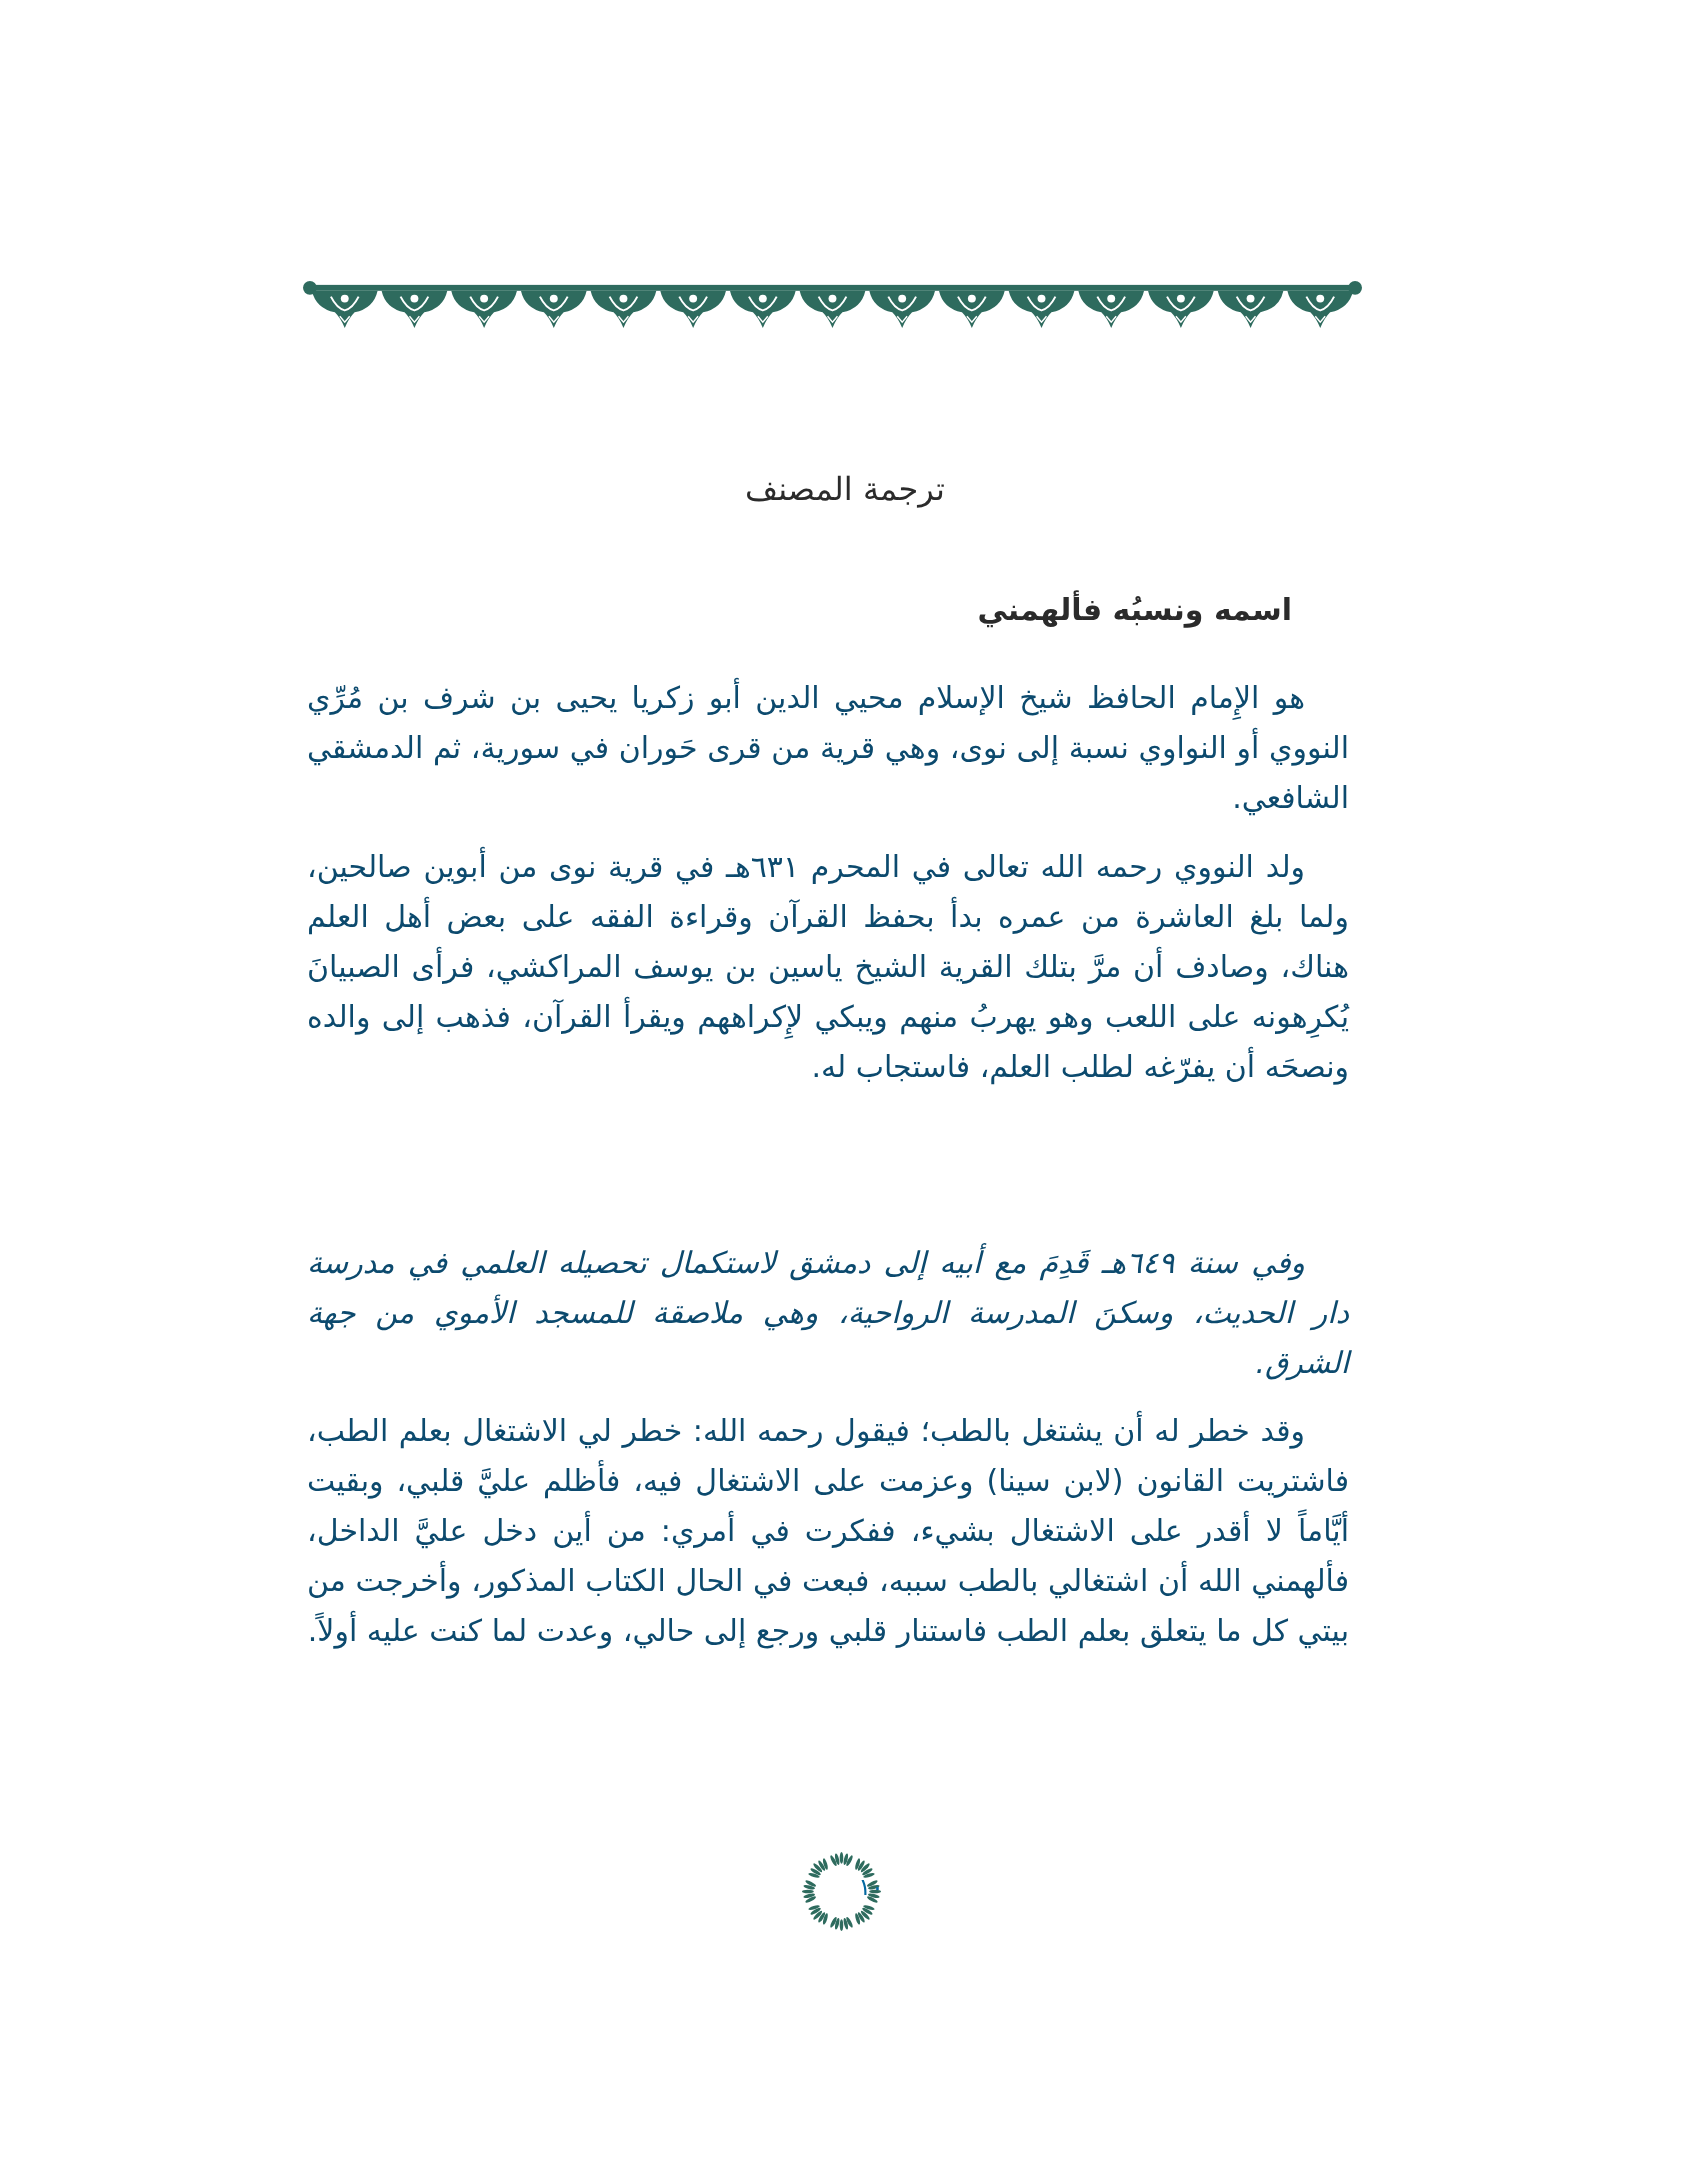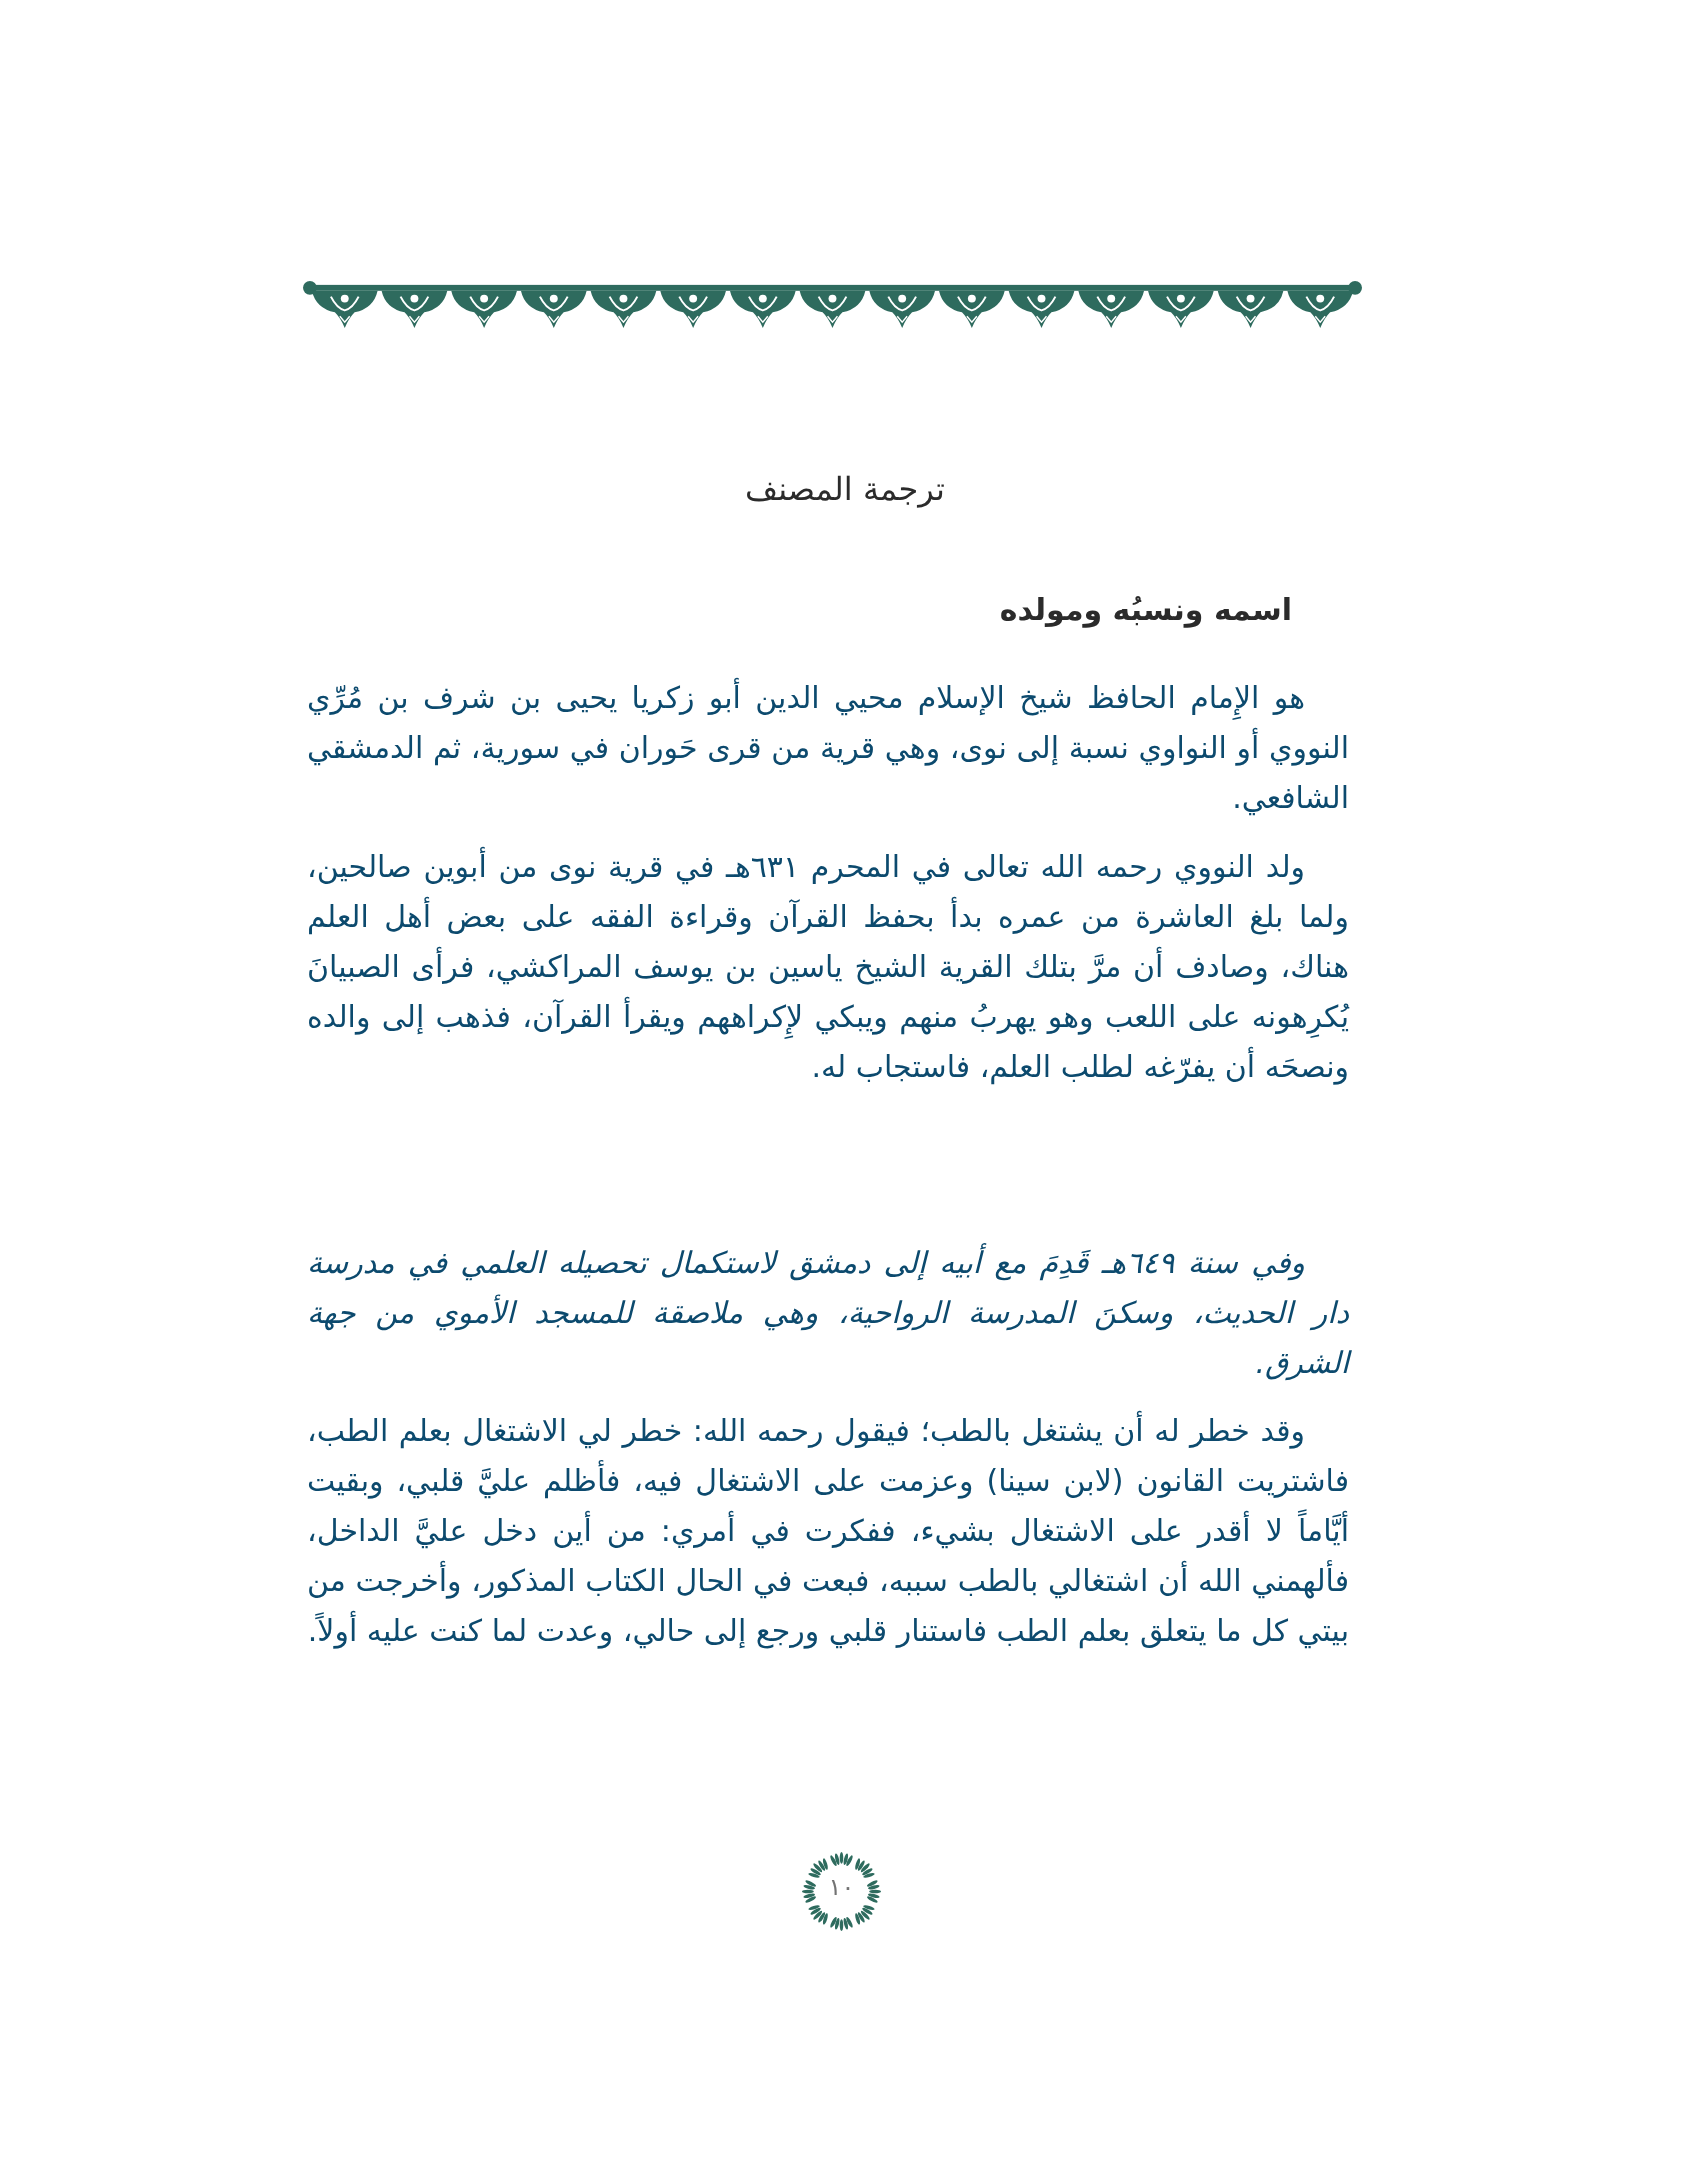--- a/index.html
+++ b/index.html
@@ -71,24 +71,24 @@
       position: absolute;
       left: 799px;
       top: 1849px;
       width: 85px;
       height: 85px;
     }
     .page-number svg { width: 100%; height: 100%; display: block; }
     .page-number .num {
       position: absolute;
       left: 0; right: 0; top: 24px;
-      text-align: center;
+      text-align: right;
       font-family: "DejaVu Sans", sans-serif;
       font-size: 24px;
-      color: #737373;
+      color: #0369a1;
       direction: rtl;
     }
   </style>
 </head>
 <body>
 
 <div class="top-border">
   <svg id="border-svg" viewBox="0 0 1072 52" preserveAspectRatio="none">
       <rect x="8" y="6" width="1056" height="6" fill="#2e6b5e"></rect>
       <circle cx="8" cy="9" r="7" fill="#2e6b5e"></circle>
@@ -153,21 +153,21 @@
       <circle cx="1028.8000000000002" cy="20" r="4" fill="#ffffff"></circle>
       <path d="M 1014.8000000000002 18 Q 1020.8000000000002 30 1028.8000000000002 32 Q 1036.8000000000002 30 1042.8000000000002 18" stroke="#ffffff" stroke-width="2" fill="none"></path>
       <path d="M 1023.8000000000002 38 L 1028.8000000000002 44 L 1033.8000000000002 38" stroke="#ffffff" stroke-width="1.5" fill="none"></path>
     </svg>
 </div>
 
 <div class="title-block">
   <p class="title-line">ترجمة المصنف</p>
 </div>
 
-<h2 class="section-heading">اسمه ونسبُه ومولده</h2>
+<h2 class="section-heading">اسمه ونسبُه فألهمني</h2>
 
 <p class="body-text" id="para-1">هو الإِمام الحافظ شيخ الإسلام محيي الدين أبو زكريا يحيى بن شرف بن مُرِّي النووي أو النواوي نسبة إلى نوى، وهي قرية من قرى حَوران في سورية، ثم الدمشقي الشافعي.</p>
 <p class="body-text" id="para-2">ولد النووي رحمه الله تعالى في المحرم ٦٣١هـ في قرية نوى من أبوين صالحين، ولما بلغ العاشرة من عمره بدأ بحفظ القرآن وقراءة الفقه على بعض أهل العلم هناك، وصادف أن مرَّ بتلك القرية الشيخ ياسين بن يوسف المراكشي، فرأى الصبيانَ يُكرِهونه على اللعب وهو يهربُ منهم ويبكي لإِكراههم ويقرأ القرآن، فذهب إلى والده ونصحَه أن يفرّغه لطلب العلم، فاستجاب له.</p>
 <p class="body-text" id="para-3">وفي سنة ٦٤٩هـ قَدِمَ مع أبيه إلى دمشق لاستكمال تحصيله العلمي في مدرسة دار الحديث، وسكنَ المدرسة الرواحية، وهي ملاصقة للمسجد الأموي من جهة الشرق.</p>
 <p class="body-text" id="para-4">وقد خطر له أن يشتغل بالطب؛ فيقول رحمه الله: خطر لي الاشتغال بعلم الطب، فاشتريت القانون (لابن سينا) وعزمت على الاشتغال فيه، فأظلم عليَّ قلبي، وبقيت أيَّاماً لا أقدر على الاشتغال بشيء، ففكرت في أمري: من أين دخل عليَّ الداخل، فألهمني الله أن اشتغالي بالطب سببه، فبعت في الحال الكتاب المذكور، وأخرجت من بيتي كل ما يتعلق بعلم الطب فاستنار قلبي ورجع إلى حالي، وعدت لما كنت عليه أولاً.</p>
 
 <div class="page-number">
   <svg id="wreath-svg" viewBox="0 0 86 86">
       <g transform="translate(75,43) rotate(90)">
         <ellipse cx="-6.4" cy="0.3999999999999999" rx="1.8" ry="6" transform="rotate(-28 -6.4 4)" fill="#2e6b5e"></ellipse>

